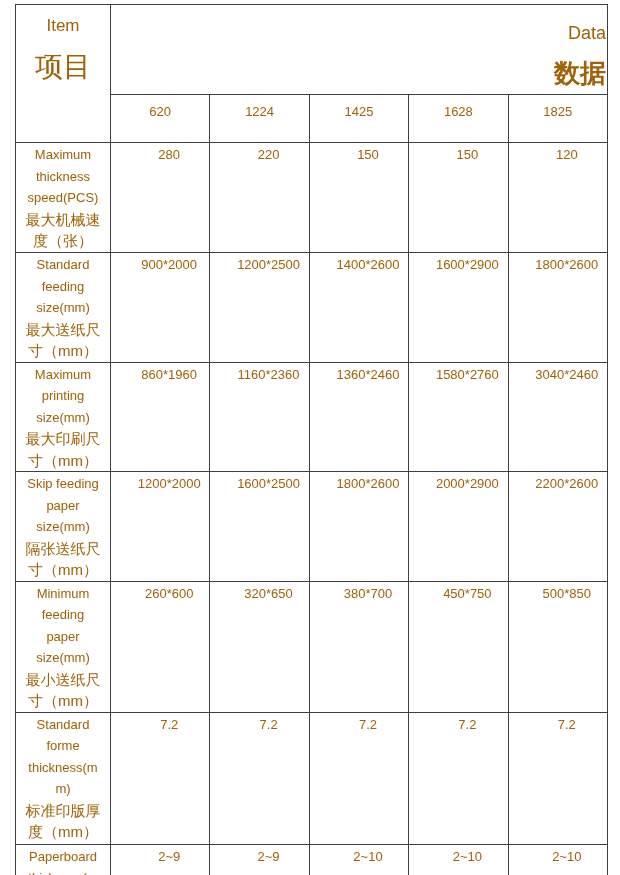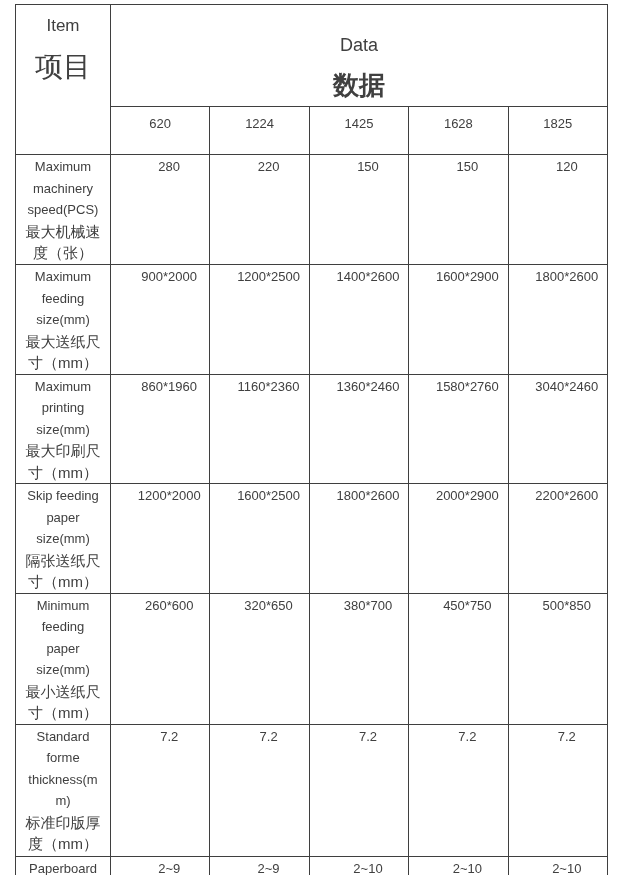--- a/index.html
+++ b/index.html
@@ -11,21 +11,21 @@
     width: 620px;
     height: 875px;
     overflow: hidden;
   }
   .page {
     position: relative;
     width: 620px;
     height: 875px;
     background: #ffffff;
     font-family: "Liberation Sans", "DejaVu Sans", sans-serif;
-    color: #404040;
+    color: #a16207;
     overflow: hidden;
   }
   table.spec {
     border-collapse: collapse;
     table-layout: fixed;
     width: 593px;
     margin: 4px 0 0 15px;
   }
   table.spec td {
     border: 1.5px solid #3f3f3f;
@@ -37,23 +37,23 @@
   .hrow1 { height: 81px; }
   .hrow2 { height: 48px; }
   .item-cell {
     vertical-align: bottom;
     text-align: center;
     padding: 0 4px 10px 4px;
   }
   .item-cell .hdr-en { font-size: 17px; line-height: 41px; }
   .item-cell .hdr-zh { font-size: 28px; line-height: 41px; }
   .data-cell {
-    text-align: center;
+    text-align: right;
     vertical-align: top;
-    padding-top: 20px;
+    padding-top: 8px;
   }
   .data-cell .hdr-en { font-size: 18px; line-height: 40px; }
   .data-cell .hdr-zh { font-size: 26px; line-height: 40px; font-weight: bold; }
   .model-cell {
     text-align: center;
     font-size: 13px;
     line-height: 21.5px;
     padding: 6px 4px 0 4px;
   }
   
@@ -115,34 +115,34 @@
       <tr class="hrow2" id="model-row">
           <td class="model-cell">620</td>
           <td class="model-cell">1224</td>
           <td class="model-cell">1425</td>
           <td class="model-cell">1628</td>
           <td class="model-cell">1825</td>
         </tr>
     <tr class="r0">
           <td class="label-cell">
             <div class="label-wrap">
-              <div class="label-en">Maximum machinery speed(PCS)</div>
+              <div class="label-en">Maximum thickness speed(PCS)</div>
               <div class="label-zh">最大机械速度（张）</div>
             </div>
           </td>
           <td class="value-cell">280</td>
           <td class="value-cell">220</td>
           <td class="value-cell">150</td>
           <td class="value-cell">150</td>
           <td class="value-cell">120</td>
         </tr>
         <tr class="r1">
           <td class="label-cell">
             <div class="label-wrap">
-              <div class="label-en">Maximum feeding size(mm)</div>
+              <div class="label-en">Standard feeding size(mm)</div>
               <div class="label-zh">最大送纸尺寸（mm）</div>
             </div>
           </td>
           <td class="value-cell">900*2000</td>
           <td class="value-cell">1200*2500</td>
           <td class="value-cell">1400*2600</td>
           <td class="value-cell">1600*2900</td>
           <td class="value-cell">1800*2600</td>
         </tr>
         <tr class="r2">

